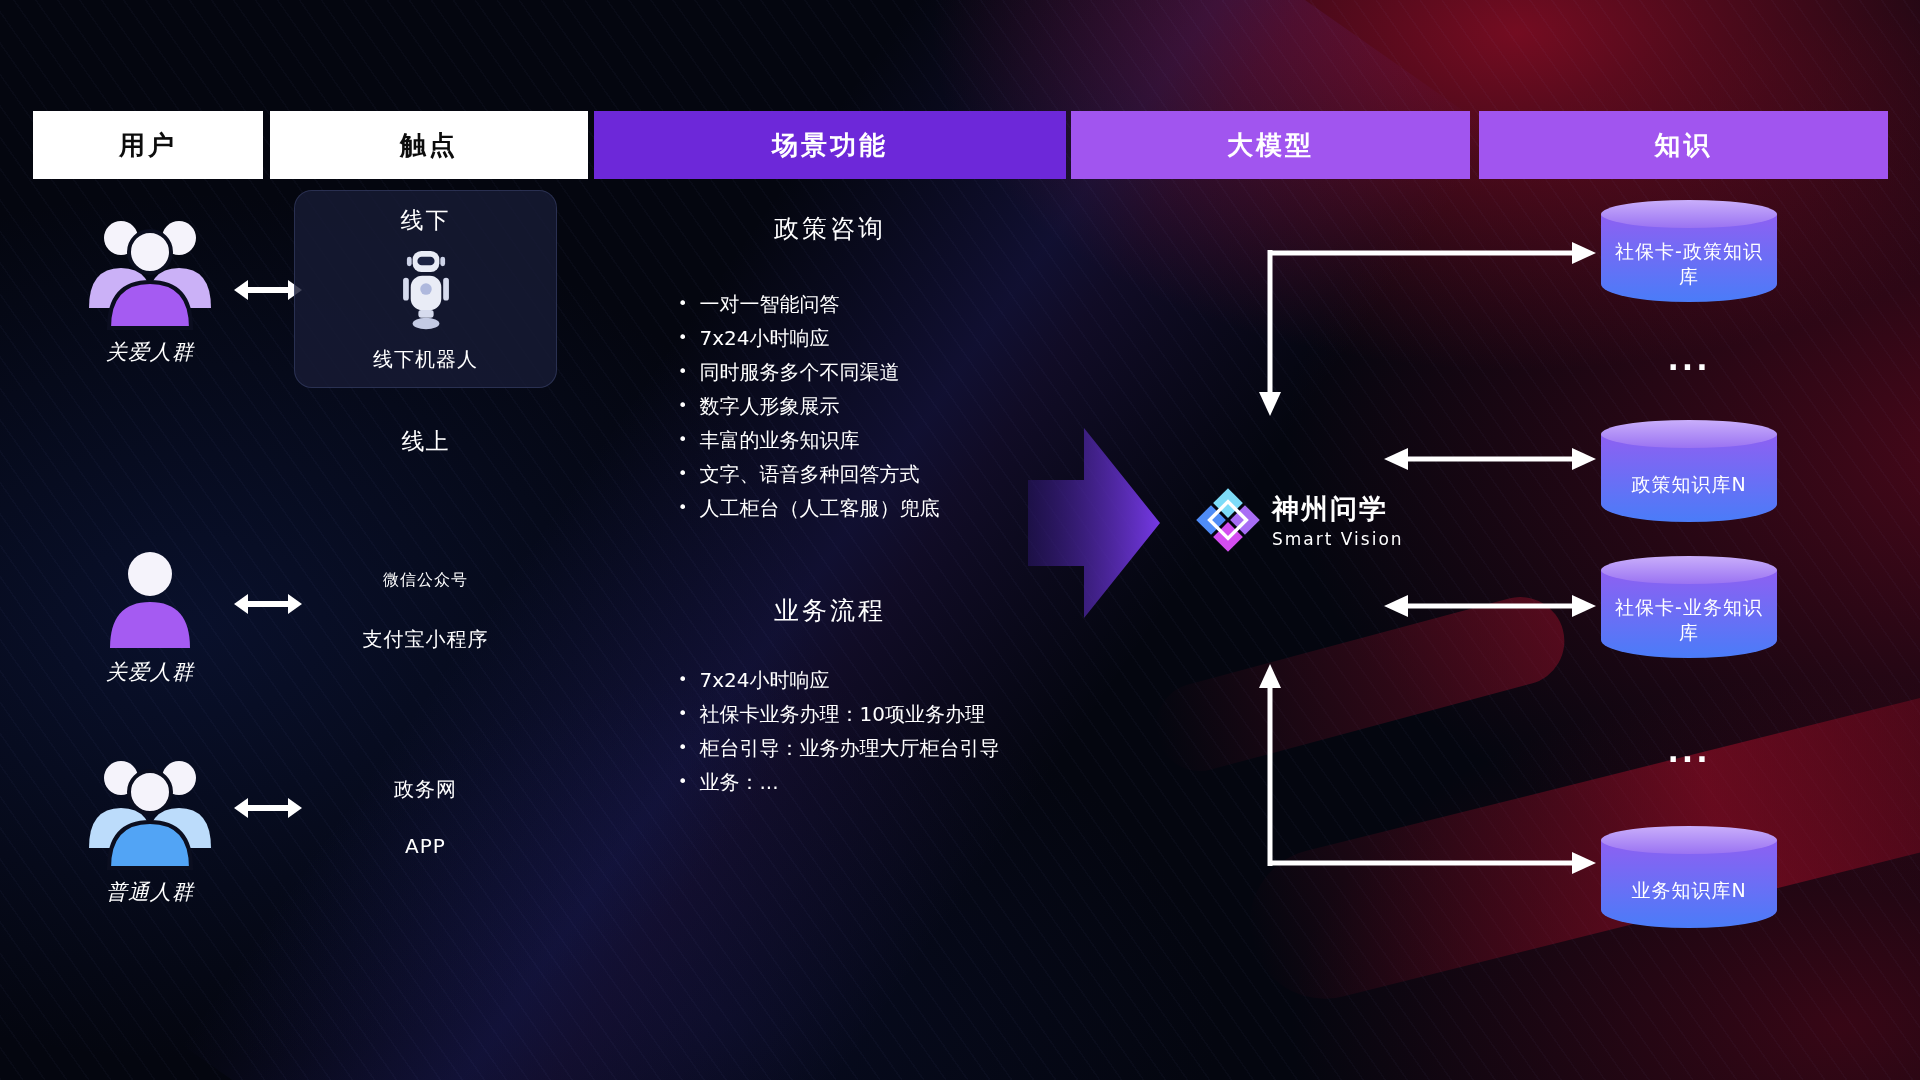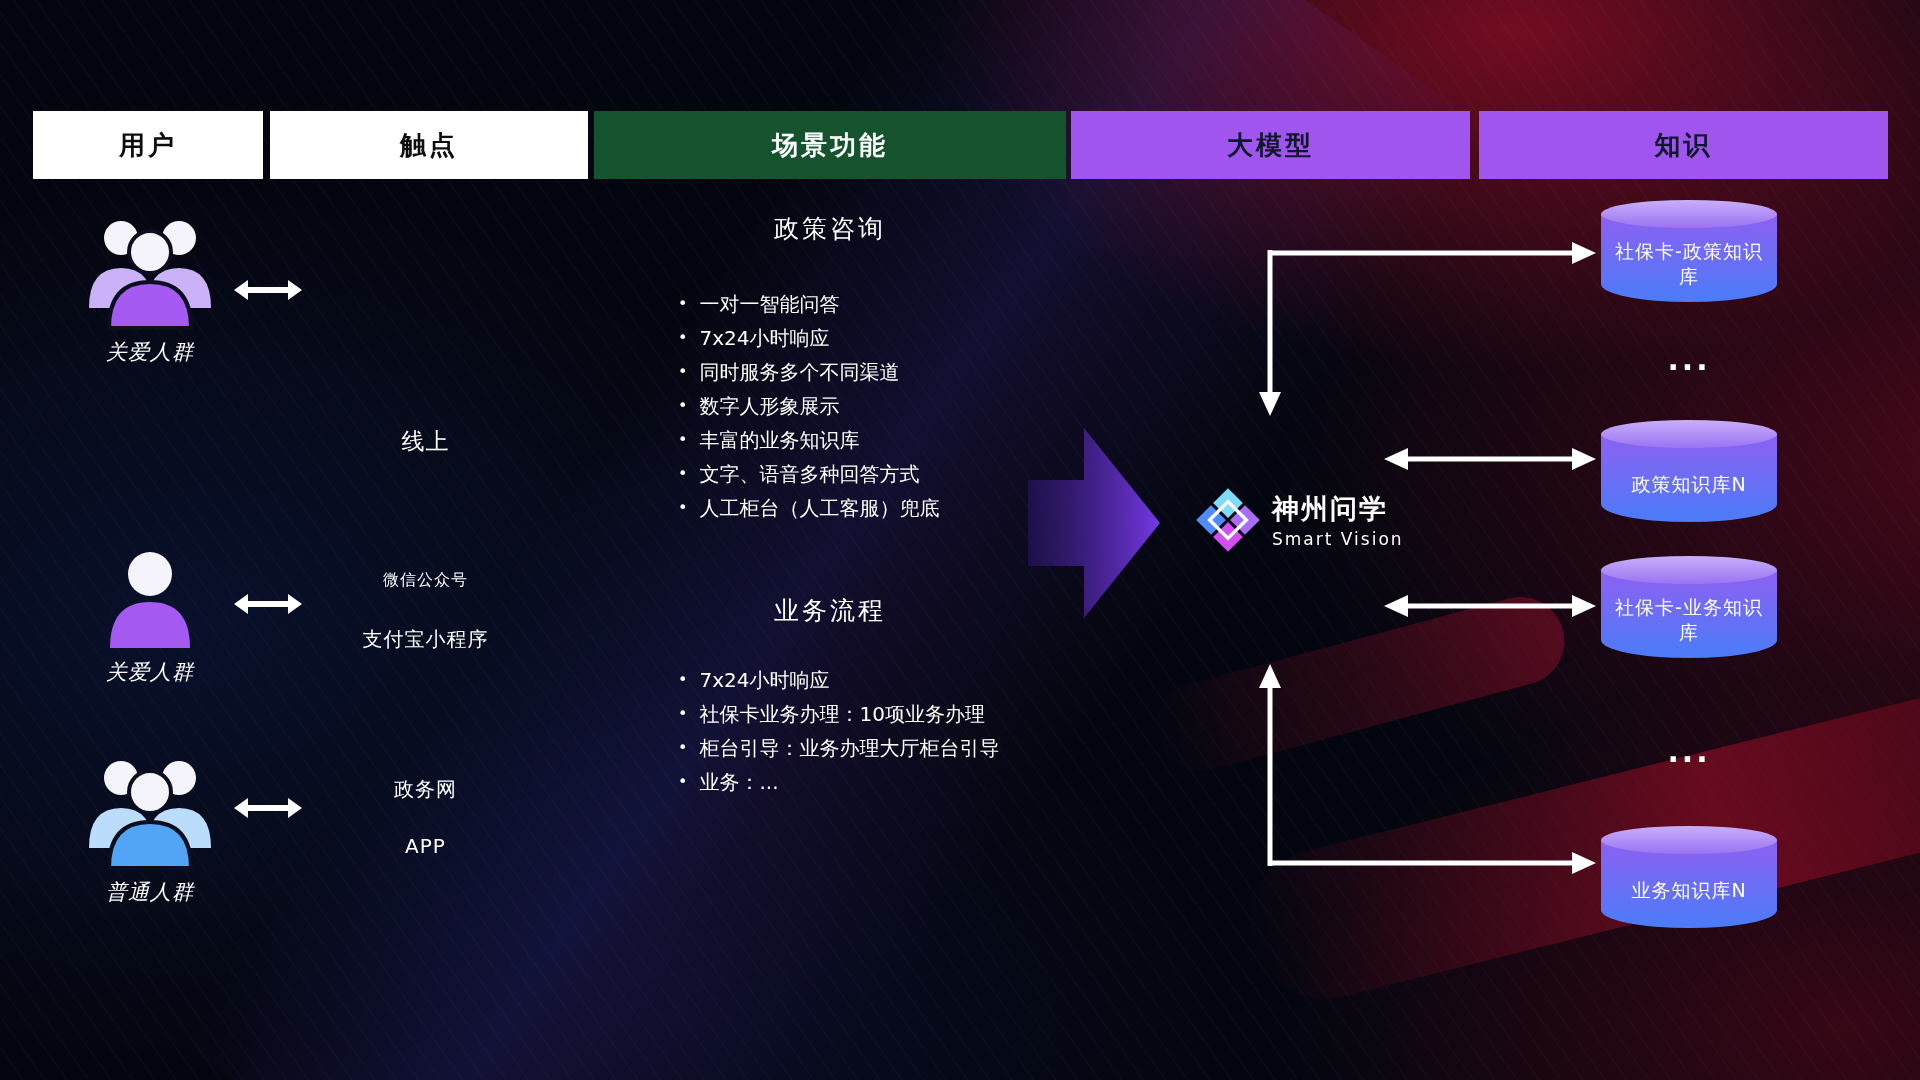--- a/index.html
+++ b/index.html
@@ -28,22 +28,22 @@
       transform:rotate(-15deg);
       background:linear-gradient(90deg, transparent, rgba(160,16,42,.45)); }
   .s2 { left:1240px; top:770px; width:800px; height:150px; border-radius:80px;
       transform:rotate(-14deg);
       background:linear-gradient(90deg, rgba(150,12,35,0), rgba(165,14,40,.55) 60%, rgba(120,8,28,.35)); }
 
   
   .hdr { position:absolute; top:111px; height:68px; display:flex; align-items:center;
          justify-content:center; font-size:26px; font-weight:bold; letter-spacing:3px; }
   .hdr.white  { background:#ffffff; color:#0c0c0c; }
-  .hdr.blue   { background:#14532d; color:#fff; }
-  .hdr.purple { background:#a155ef; color:#0f172a; }
+  .hdr.blue   { background:#6d28d9; color:#fff; }
+  .hdr.purple { background:#a155ef; color:#ffffff; }
 
   
   .user { position:absolute; left:50px; width:200px; text-align:center; }
   .user-label { margin-top:4px; font-size:21px; letter-spacing:1px;font-style:italic; }
   .swap-arrow { position:absolute; left:232px; width:72px; height:24px; }
 
   
   .offline-box { position:absolute; left:294px; top:190px; width:263px; height:198px;
       background:rgba(23,27,53,.82); border:1px solid rgba(125,135,205,.22);
       border-radius:18px; display:flex; flex-direction:column; align-items:center;
@@ -139,20 +139,36 @@
       <path d="M24 116 Q24 70 65 70 Q106 70 106 116 Z" fill="#52a4f5" stroke="#0b0e1f" stroke-width="4"></path>
     </svg>
     <div class="user-label">普通人群</div>
   </div>
   <svg class="swap-arrow" style="top:796px;" viewBox="0 0 72 24">
     <path d="M15 12 H57" stroke="#fff" stroke-width="6"></path>
     <polygon points="16,2 2,12 16,22" fill="#fff"></polygon>
     <polygon points="56,2 70,12 56,22" fill="#fff"></polygon>
   </svg>
 
+  <div class="offline-box">
+    <div class="offline-title">线下</div>
+    <svg width="58" height="84" viewBox="0 0 60 88">
+      <rect x="16" y="2" width="28" height="22" rx="9" fill="#e9ecf6"></rect>
+      <rect x="21" y="8" width="18" height="9" rx="4.5" fill="#1c2342"></rect>
+      <rect x="10" y="8" width="5" height="10" rx="2.5" fill="#cdd3e8"></rect>
+      <rect x="45" y="8" width="5" height="10" rx="2.5" fill="#cdd3e8"></rect>
+      <rect x="14" y="28" width="32" height="36" rx="12" fill="#e9ecf6"></rect>
+      <circle cx="30" cy="42" r="6" fill="#aeb8dd"></circle>
+      <rect x="6" y="30" width="6" height="24" rx="3" fill="#d6dbee"></rect>
+      <rect x="48" y="30" width="6" height="24" rx="3" fill="#d6dbee"></rect>
+      <rect x="22" y="64" width="16" height="8" rx="3" fill="#d6dbee"></rect>
+      <ellipse cx="30" cy="78" rx="14" ry="6" fill="#c3cae4"></ellipse>
+    </svg>
+    <div class="offline-label">线下机器人</div>
+  </div>
 
   <div class="tp-text" style="top:426px; font-size:23px;">线上</div>
   <div class="tp-text" style="top:570px; font-size:16px;">微信公众号</div>
   <div class="tp-text" style="top:626px; font-size:20px;">支付宝小程序</div>
   <div class="tp-text" style="top:776px; font-size:20px;">政务网</div>
   <div class="tp-text" style="top:834px; font-size:20px;">APP</div>
 
   <div class="func-title" style="top:212px;">政策咨询</div>
   <ul class="func-list" style="top:288px;">
     <li>一对一智能问答</li>

